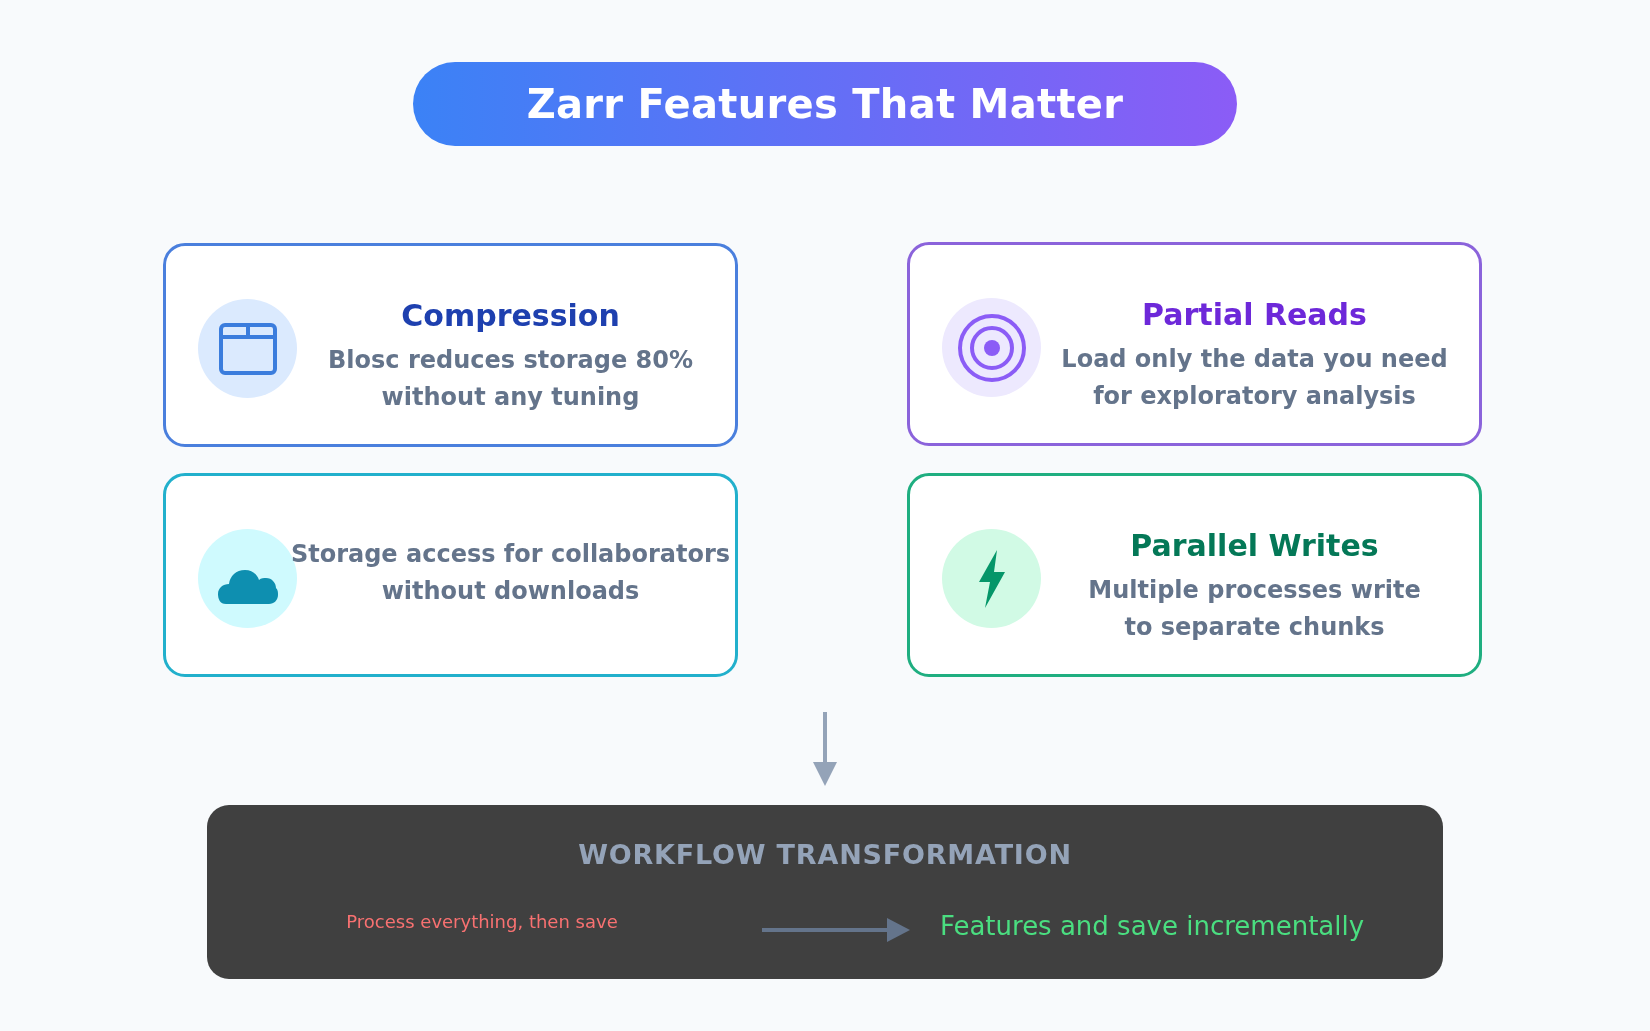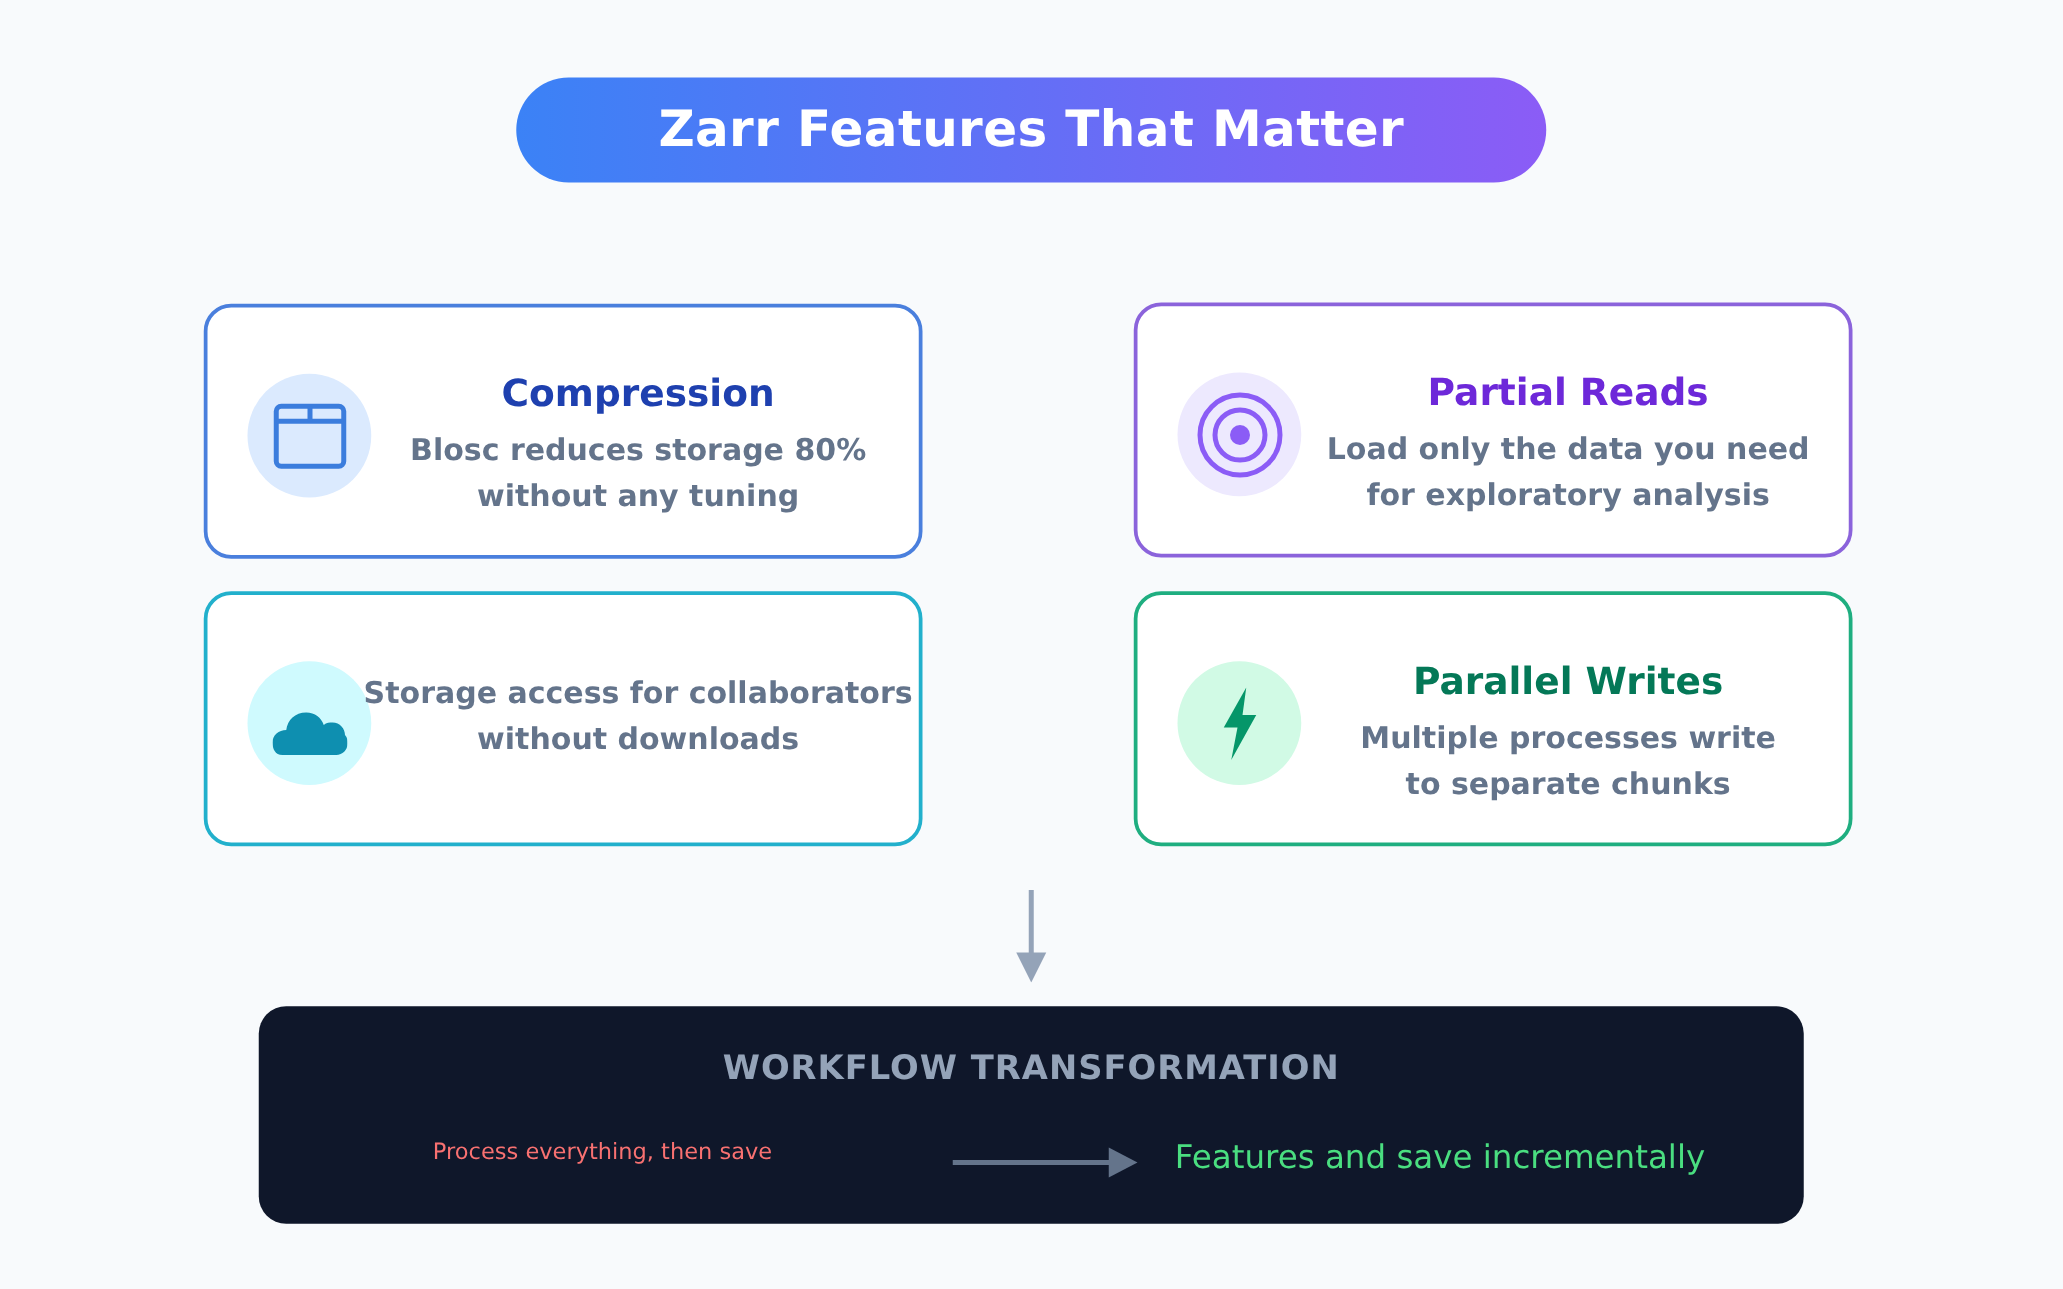--- a/index.html
+++ b/index.html
@@ -40,21 +40,21 @@
   #card-compression { left: 163px; top: 225px; border-color: #4a7fdd; margin-top: 18px; }
   #card-partial { left: 907px; top: 242px; border-color: #8b63db; padding-left: 28px; }
   #card-cloud { left: 163px; top: 473px; border-color: #22b0cc; }
   #card-parallel { left: 907px; top: 473px; border-color: #1fae80; padding-left: 36px; }
 
   .down-arrow {
     position: absolute; left: 812px; top: 710px; width: 26px; height: 76px;
   }
   .workflow {
     position: absolute; left: 207px; top: 805px; width: 1236px; height: 174px;
-    background: #0f172a; border-radius: 22px;
+    background: #404040; border-radius: 22px;
   }
   .workflow .wtitle {
     position: absolute; left: 0; right: 0; top: 34px; text-align: center;
     color: #94a3b8; font-weight: bold; font-size: 27px; letter-spacing: 0.8px;
   }
   .workflow .before {
     position: absolute; left: 60px; width: 430px; top: 106px; text-align: center;
     color: #f87171; font-size: 18px;
   }
   .workflow .after {

